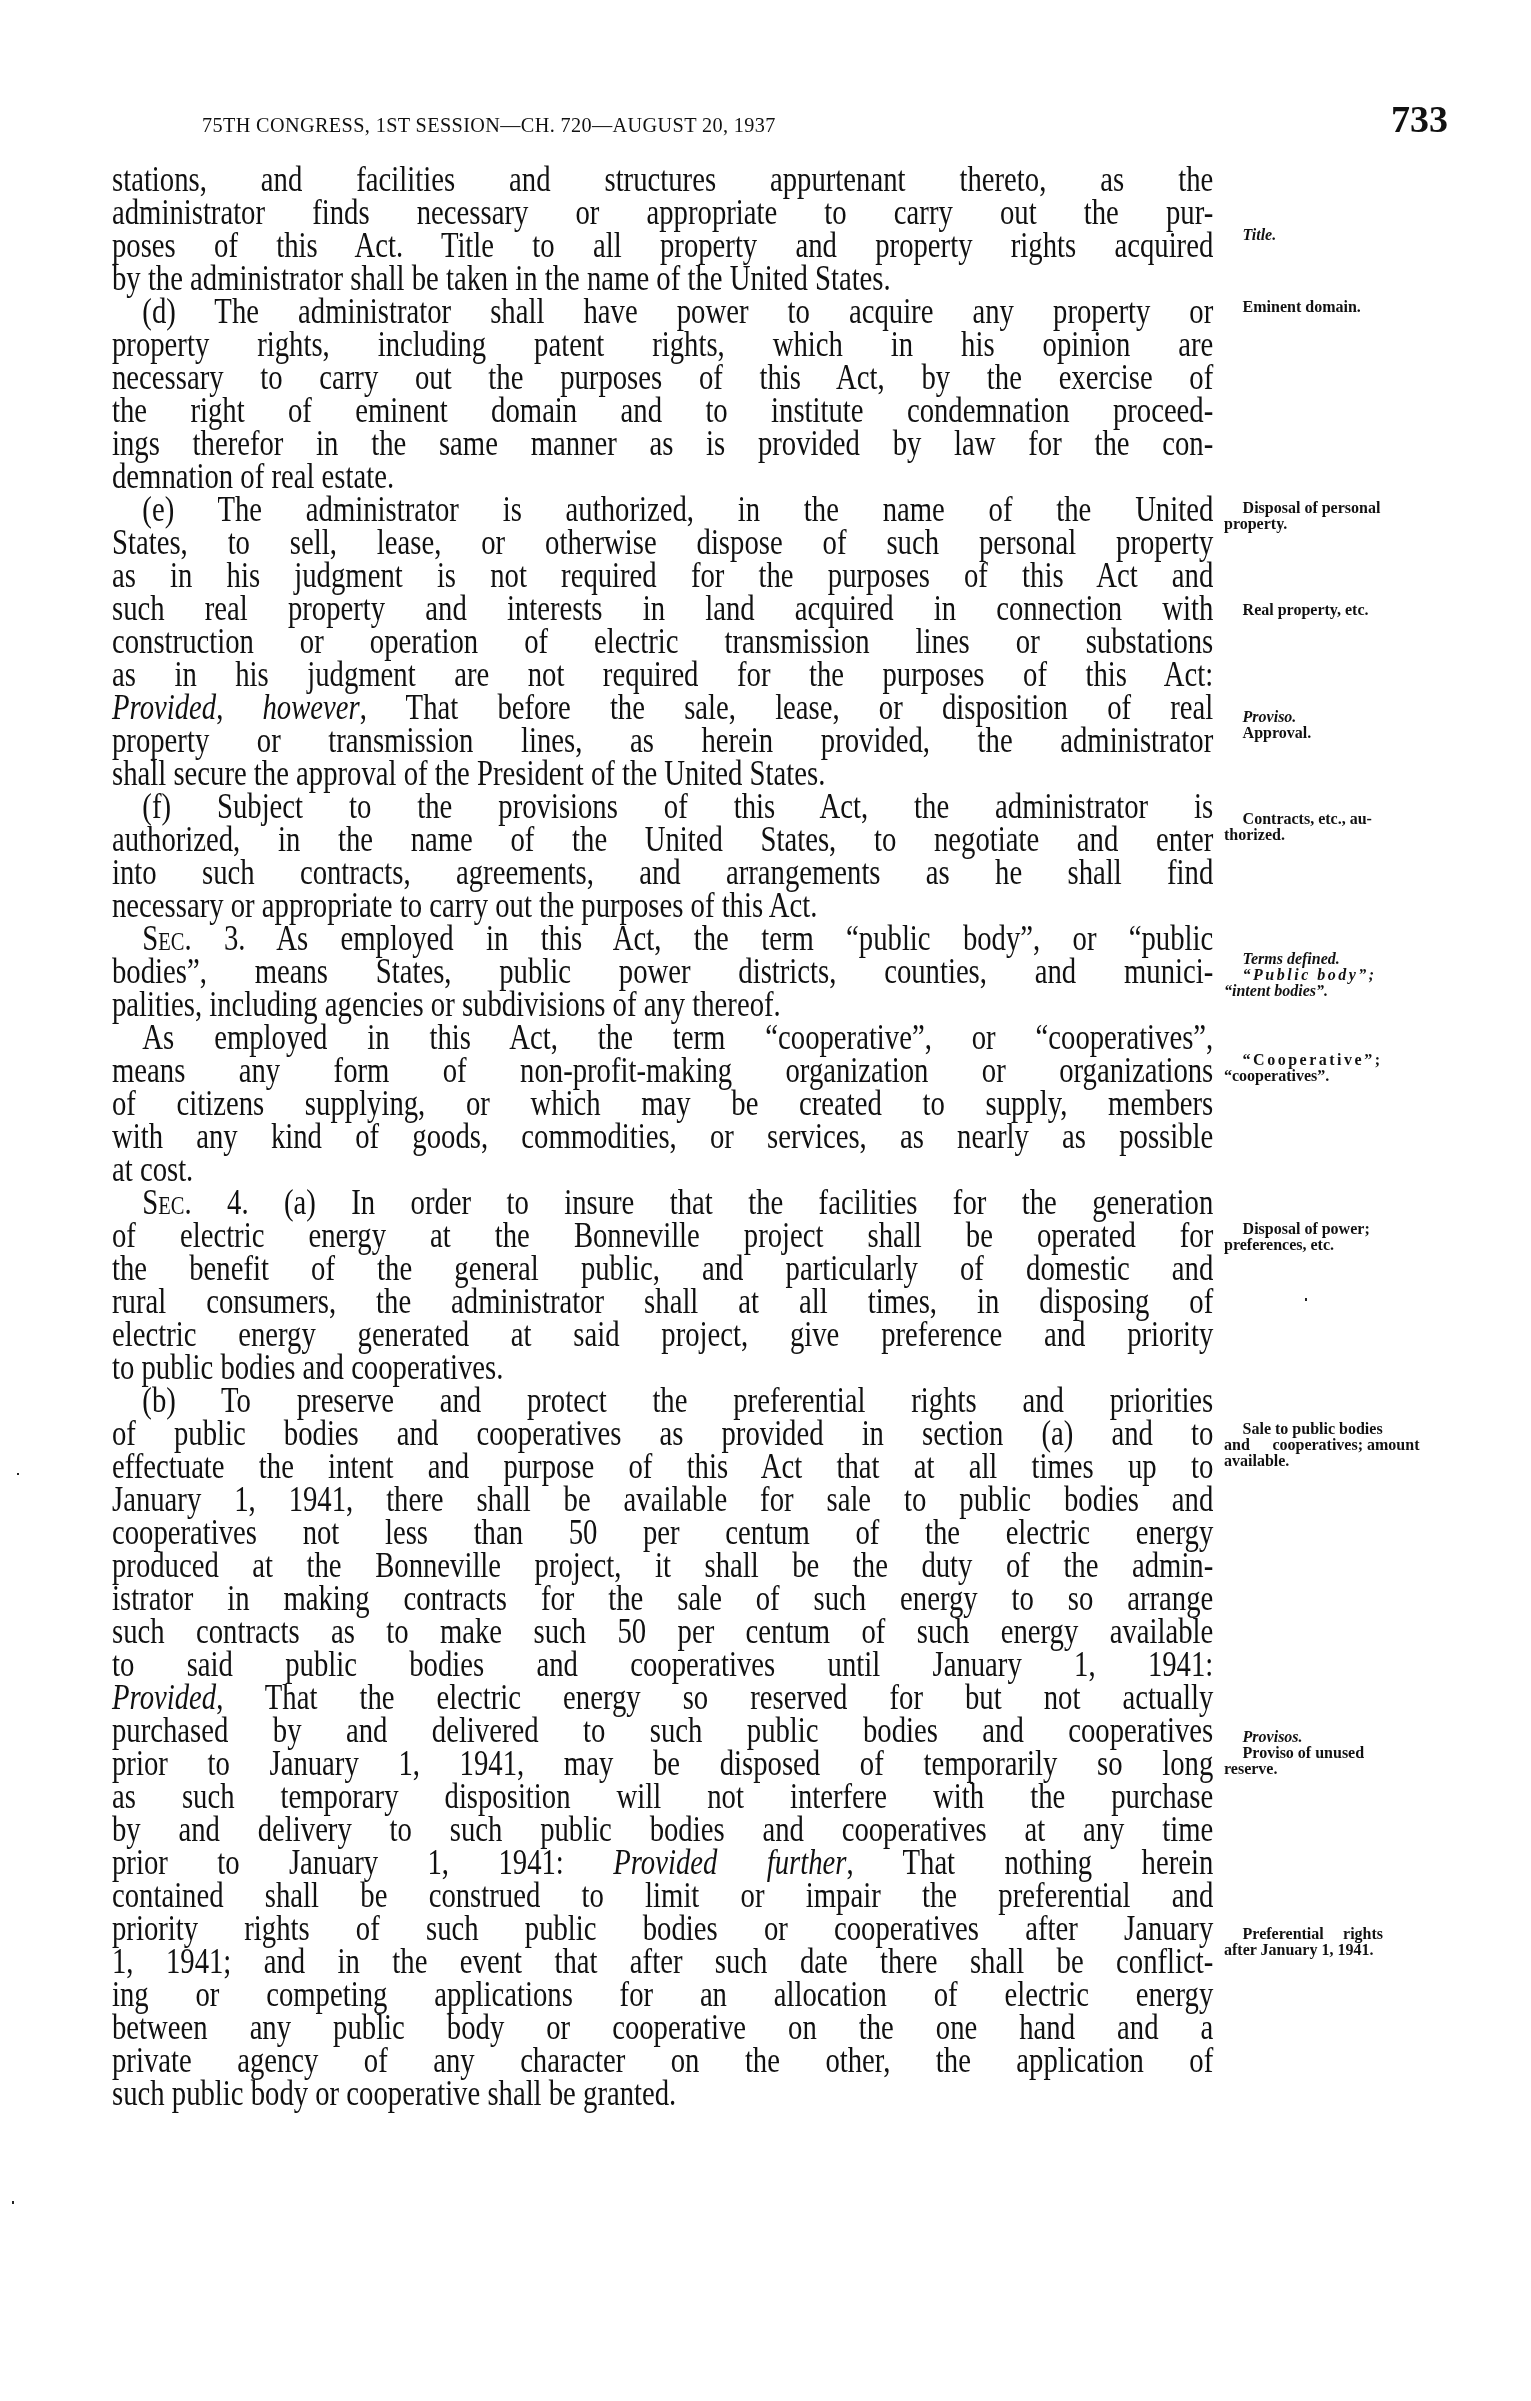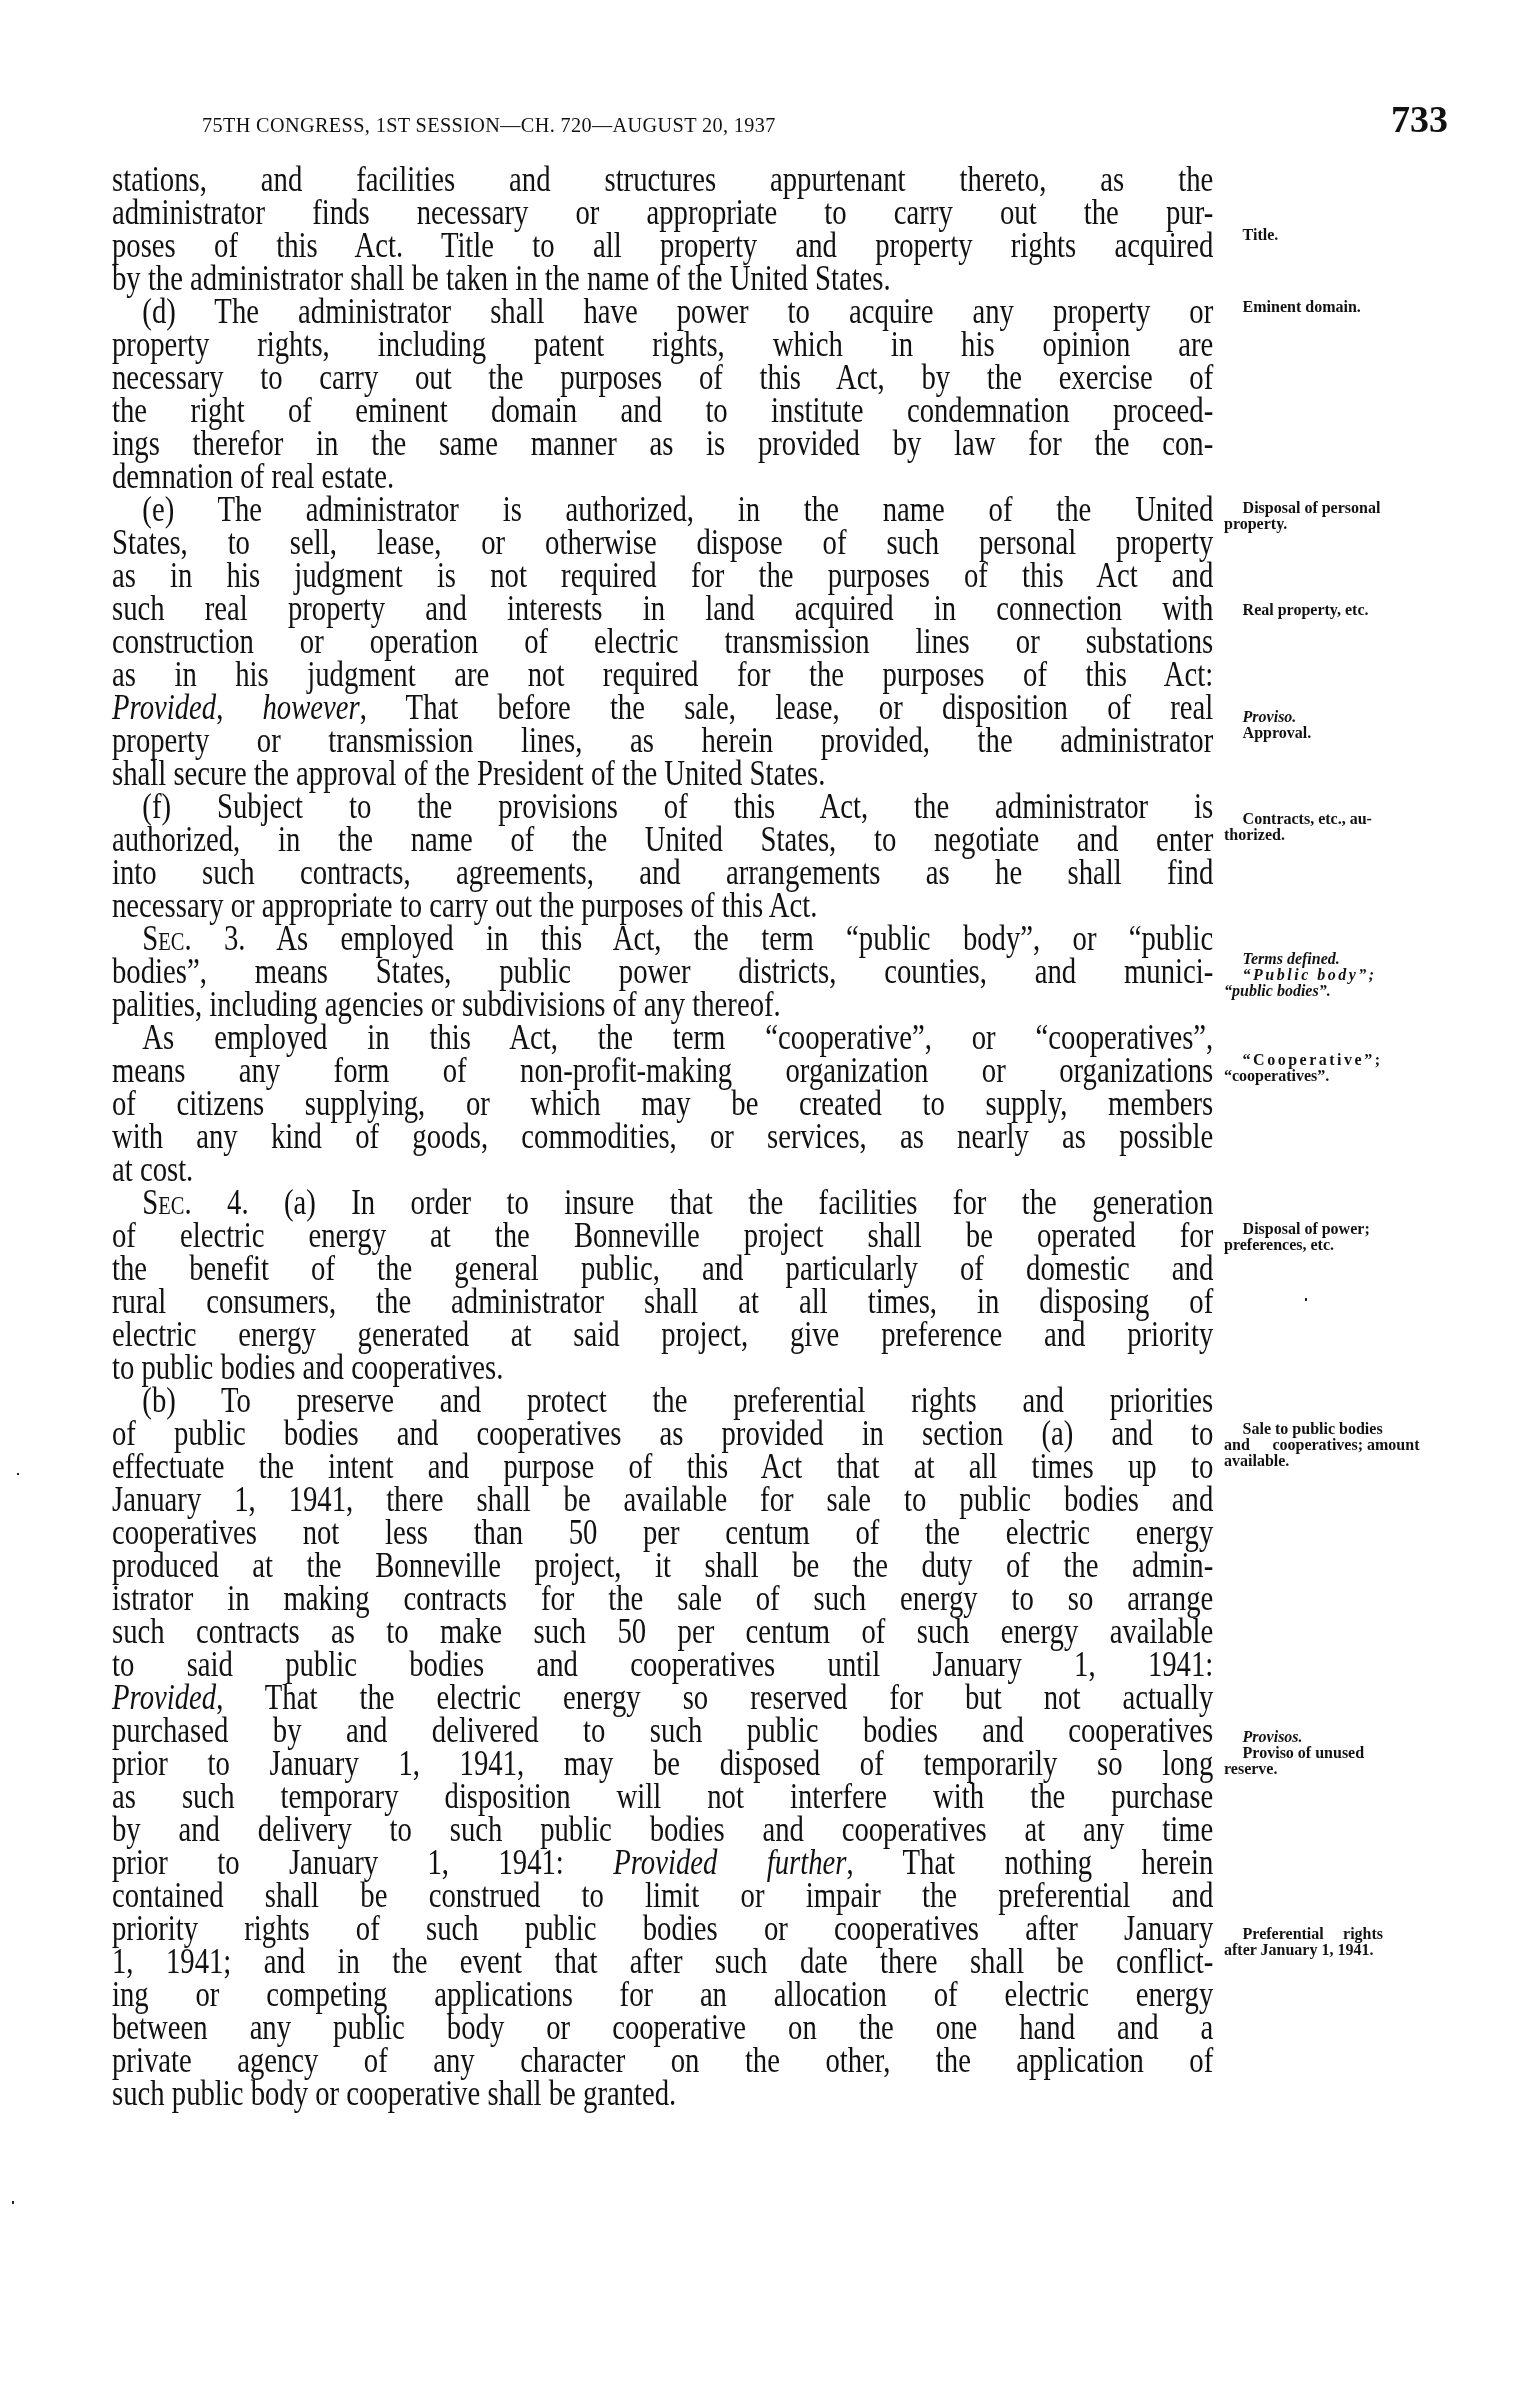--- a/index.html
+++ b/index.html
@@ -101,21 +101,21 @@
   <div class="line"><span>prior to January 1, 1941: </span><span class="it">Provided further</span><span>, That nothing herein</span></div>
   <div class="line">contained shall be construed to limit or impair the preferential and</div>
   <div class="line">priority rights of such public bodies or cooperatives after January</div>
   <div class="line">1, 1941; and in the event that after such date there shall be conflict-</div>
   <div class="line">ing or competing applications for an allocation of electric energy</div>
   <div class="line">between any public body or cooperative on the one hand and a</div>
   <div class="line">private agency of any character on the other, the application of</div>
   <div class="line last">such public body or cooperative shall be granted.</div>
 </div>
 
-<div class="margin-note" style="top:227px;">
+<div class="margin-note" style="top:227px;font-style:italic;">
   <span class="first">Title.</span>
 </div>
 <div class="margin-note" style="top:299px;">
   <span class="first">Eminent domain.</span>
 </div>
 <div class="margin-note" style="top:500px;">
   <span class="first">Disposal of personal</span>
   <span>property.</span>
 </div>
 <div class="margin-note" style="top:602px;">
@@ -125,21 +125,21 @@
   <span class="first it">Proviso.</span>
   <span class="first">Approval.</span>
 </div>
 <div class="margin-note" style="top:811px;">
   <span class="first">Contracts, etc., au-</span>
   <span>thorized.</span>
 </div>
 <div class="margin-note" style="top:951px;font-style:italic;">
   <span class="first">Terms defined.</span>
   <span class="first" style="letter-spacing:2.5px;">“Public body”;</span>
-  <span>“public bodies”.</span>
+  <span>“intent bodies”.</span>
 </div>
 <div class="margin-note" style="top:1052px;">
   <span class="first" style="letter-spacing:2.5px;">“Cooperative”;</span>
   <span>“cooperatives”.</span>
 </div>
 <div class="margin-note" style="top:1221px;">
   <span class="first">Disposal of power;</span>
   <span>preferences, etc.</span>
 </div>
 <div class="margin-note" style="top:1421px;">

